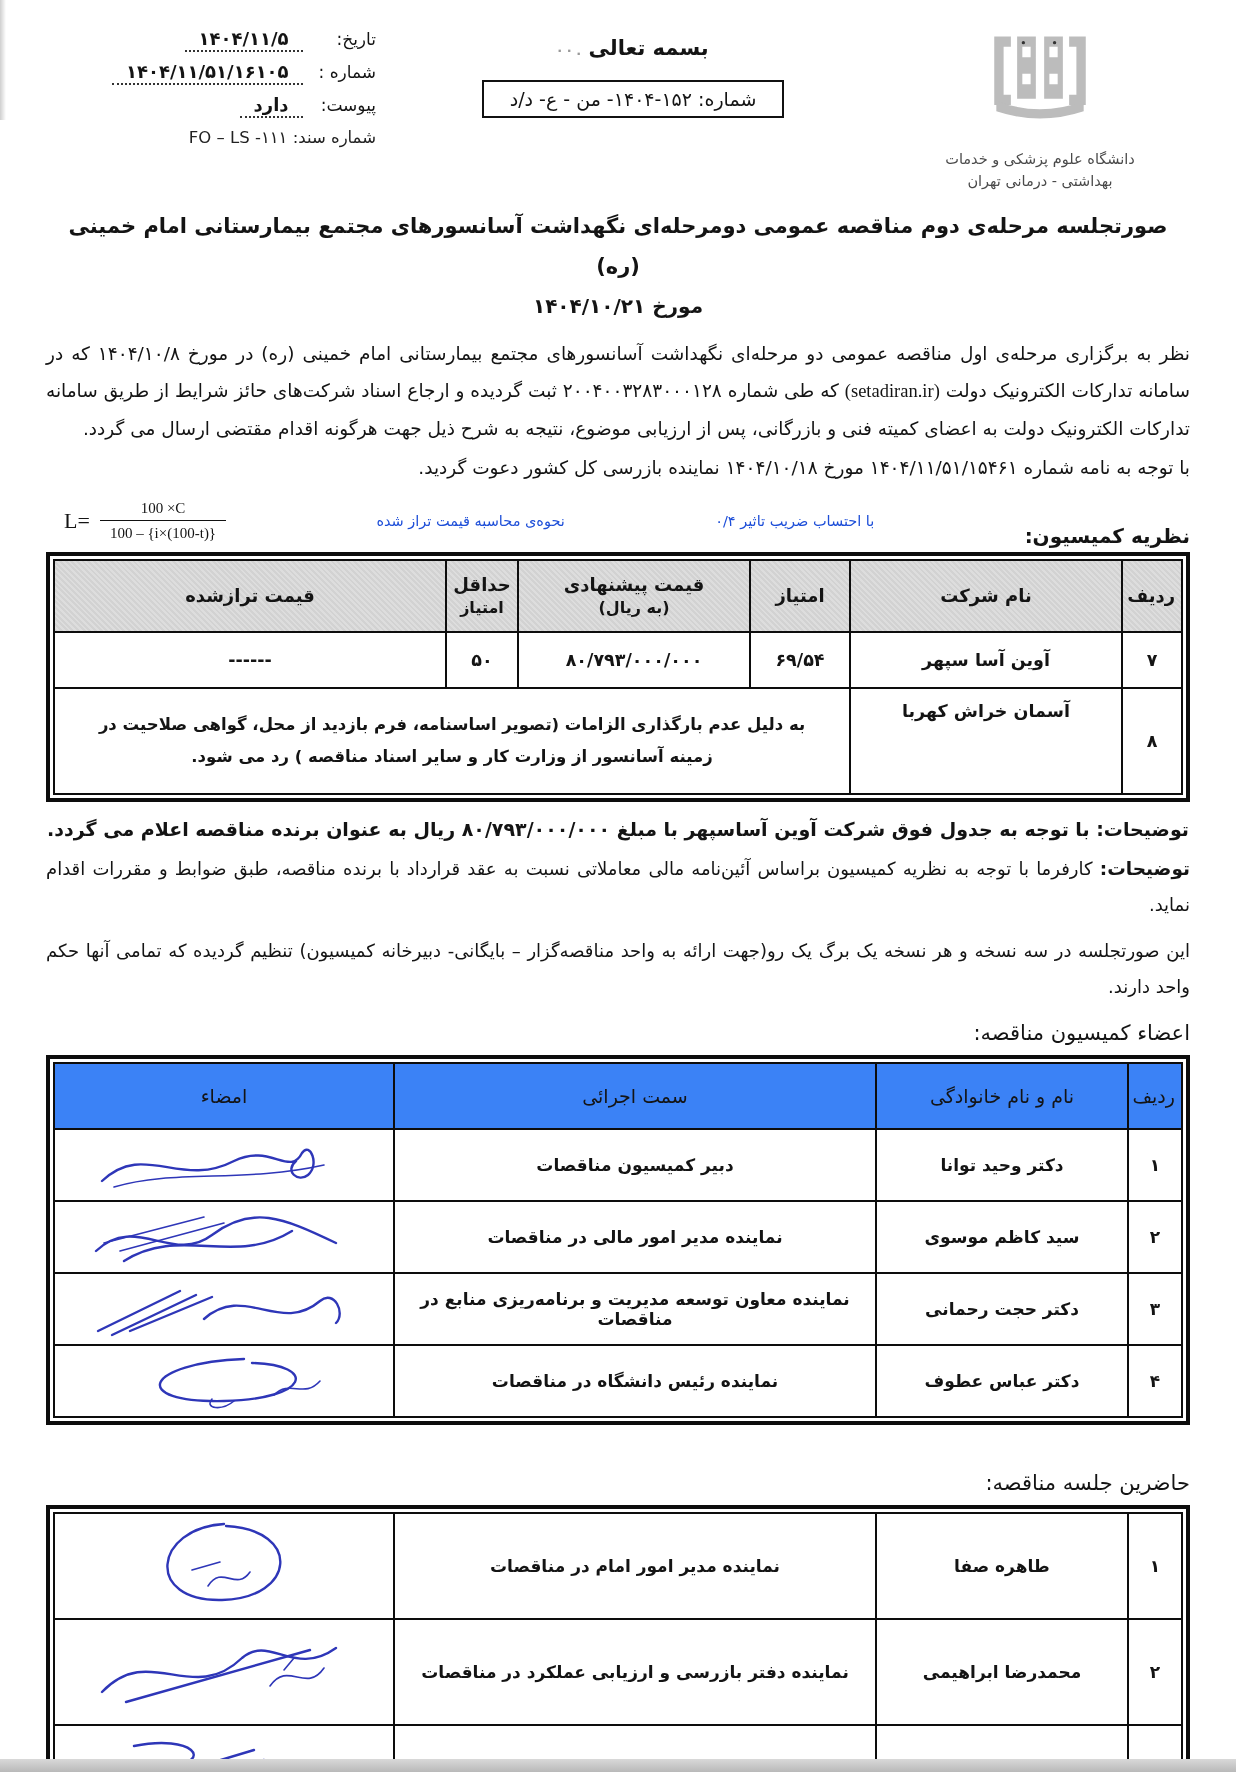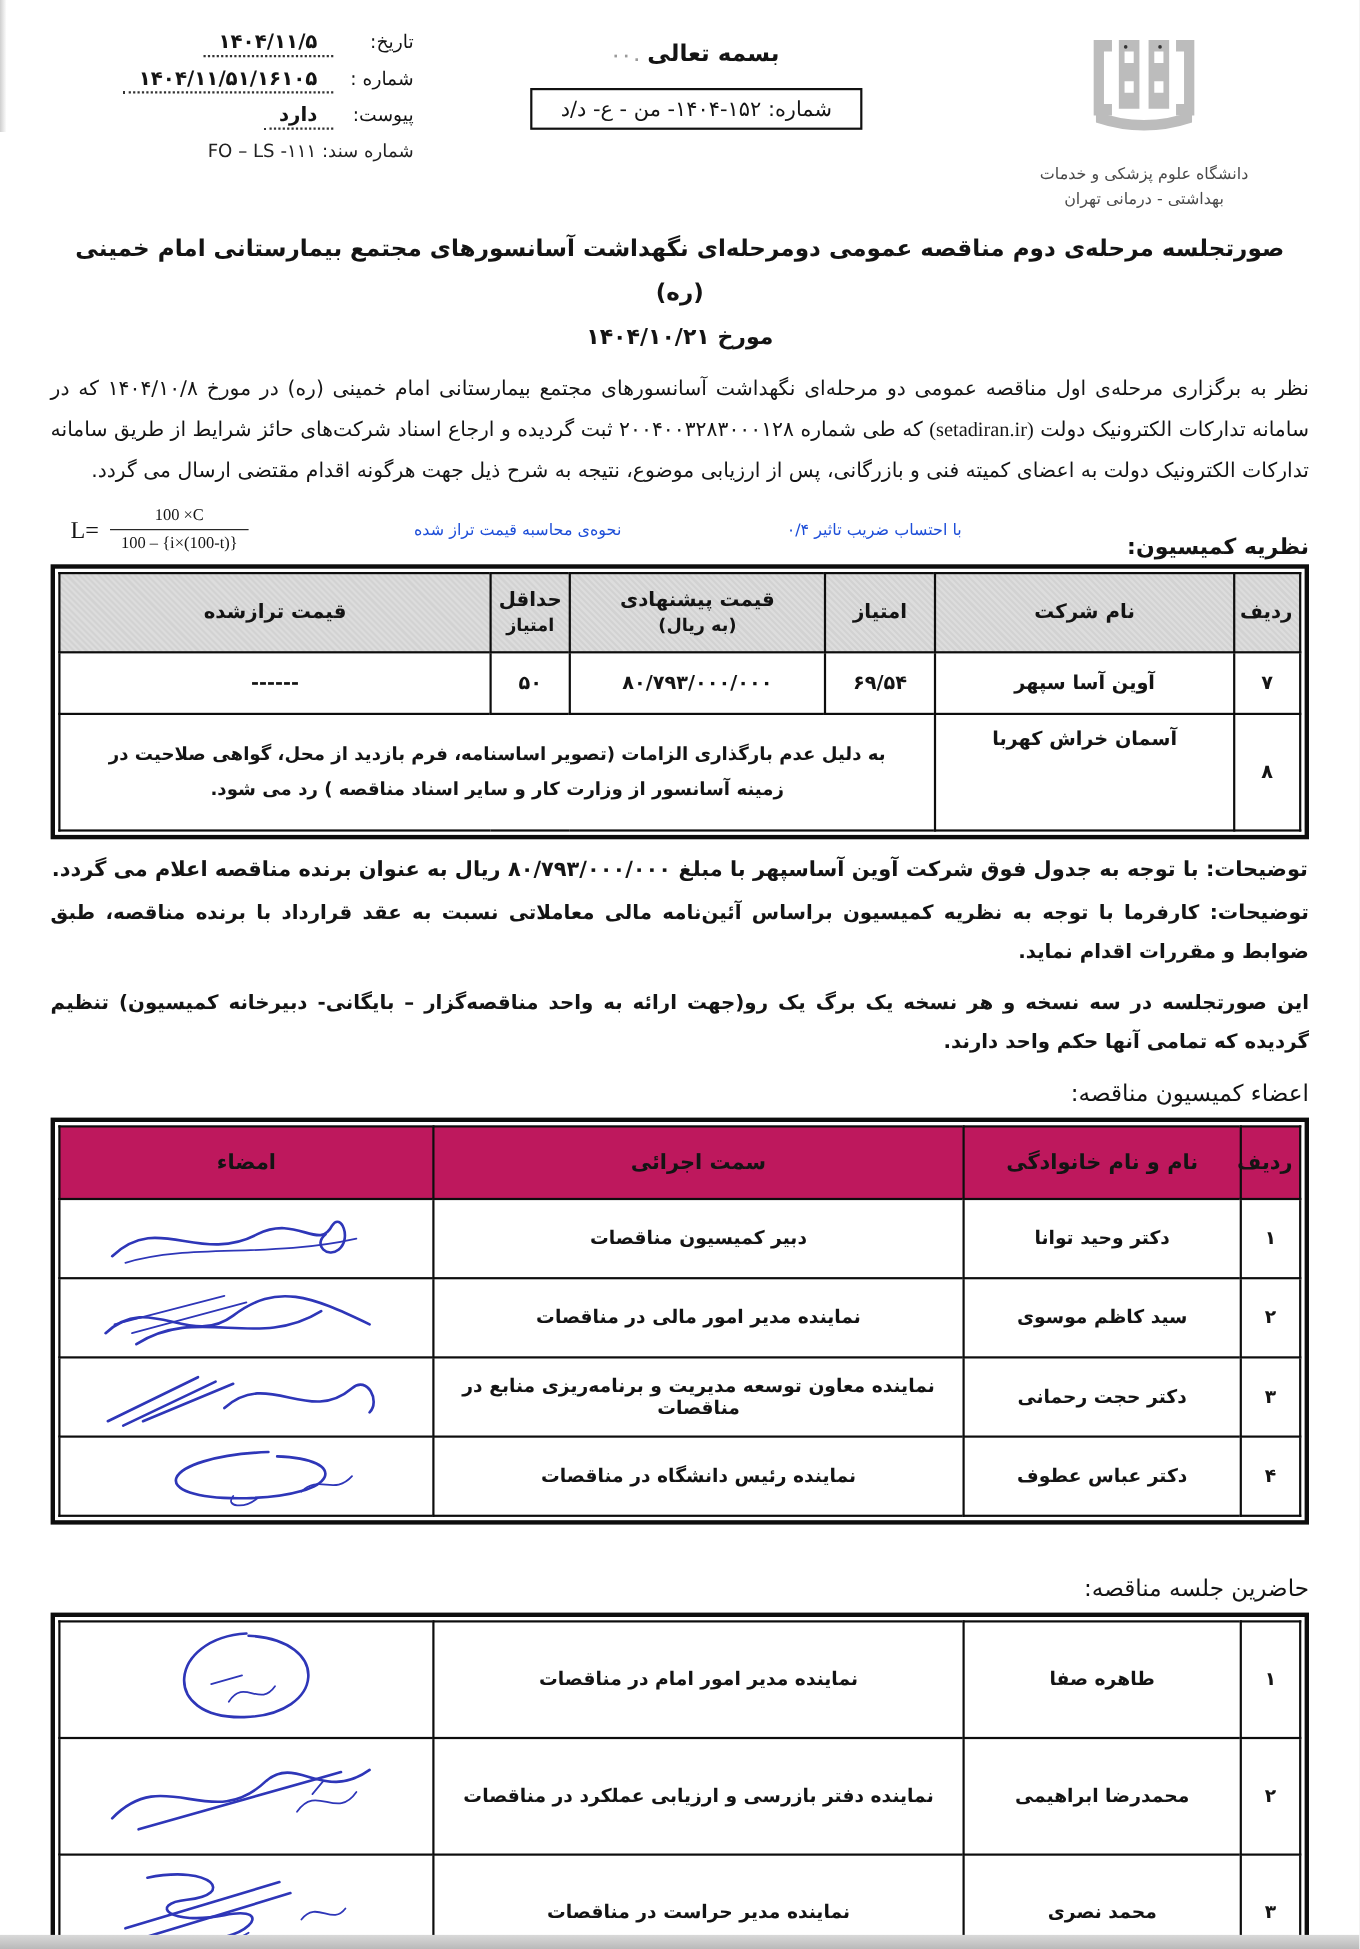--- a/index.html
+++ b/index.html
@@ -51,32 +51,32 @@
   th,td{border:2px solid #0d0d0d; text-align:center; vertical-align:middle; padding:4px 6px; overflow:visible;}
   .t1 thead th{
     background:#d7d7d7;
     background-image:repeating-linear-gradient(45deg,#d2d2d2 0 2px,#dddddd 2px 4px);
     font-weight:bold; font-size:18px; height:62px; line-height:1.4;
   }
   .t1 td{font-weight:bold; font-size:17.5px; height:46px;}
   .t1 .reason-cell{font-size:16.5px; line-height:1.95; padding:8px 22px; height:88px;}
   .sub{display:block; font-size:16px;}
 
-  .t2 th{background:#be185d; font-weight:bold; font-size:19px; height:56px;}
+  .t2 th{background:#3b82f6; font-weight:normal; font-size:19px; height:56px;}
   .t2 td{font-weight:bold; font-size:17px; height:62px;text-align:center;}
   .t3 td{font-weight:bold; font-size:17px; height:96px;}
   .namecell{font-size:17.5px;}
   .sigcell{position:relative; padding:0;}
   .sig{display:block; margin:0 auto;}
   .sig path, .sig ellipse{fill:none; stroke:#2e36b8; stroke-width:2.4; stroke-linecap:round;}
   .sig .thin{stroke-width:1.6;}
 
   
   .note-winner{font-weight:bold; font-size:19px; text-align:center; margin-top:16px;}
-  .note{font-size:18px; line-height:2.0; text-align:justify; margin-top:10px;font-weight:bold;}
+  .note{font-size:18px; line-height:2.0; text-align:justify; margin-top:10px;}
   .note b{font-size:18.5px;}
   .sec-head{font-weight:normal; font-size:21px; margin-top:16px;}
   .sec-head.spaced{margin-top:46px;}
 
   .scan-edge{position:absolute; left:0; right:0; bottom:0; height:13px; background:linear-gradient(#d9d9d9,#b9b9b9);}
   .scan-corner{position:absolute; left:0; top:0; width:6px; height:120px; background:linear-gradient(90deg,#cfcfcf,transparent);}
 </style>
 </head>
 <body>
 
@@ -127,20 +127,21 @@
       </div>
     </div>
 
     <div class="title">
       <div>صورتجلسه مرحله‌ی دوم مناقصه عمومی دومرحله‌ای نگهداشت آسانسورهای مجتمع بیمارستانی امام خمینی (ره)</div>
       <div class="t2">مورخ ۱۴۰۴/۱۰/۲۱</div>
     </div>
 
     <div class="bodytext">
       <p><span>نظر به برگزاری مرحله‌ی اول مناقصه عمومی دو مرحله‌ای نگهداشت آسانسورهای مجتمع بیمارستانی امام خمینی (ره) در مورخ ۱۴۰۴/۱۰/۸ که در سامانه تدارکات الکترونیک دولت</span> <span class="latin">(setadiran.ir)</span> <span>که طی شماره ۲۰۰۴۰۰۳۲۸۳۰۰۰۱۲۸ ثبت گردیده و ارجاع اسناد شرکت‌های حائز شرایط از طریق سامانه تدارکات الکترونیک دولت به اعضای کمیته فنی و بازرگانی، پس از ارزیابی موضوع، نتیجه به شرح ذیل جهت هرگونه اقدام مقتضی ارسال می گردد.</span></p>
+      <p>با توجه به نامه شماره ۱۴۰۴/۱۱/۵۱/۱۵۴۶۱ مورخ ۱۴۰۴/۱۰/۱۸ نماینده بازرسی کل کشور دعوت گردید.</p>
     </div>
 
     <div class="formula-strip">
       <div class="commission-label">نظریه کمیسیون:</div>
       <div class="small-note">با احتساب ضریب تاثیر ۰/۴</div>
       <div class="small-note">نحوه‌ی محاسبه قیمت تراز شده</div>
       <div class="formula">
         <span class="lhs">L=</span>
         <span class="frac">
           <span class="num">100 ×C</span>

